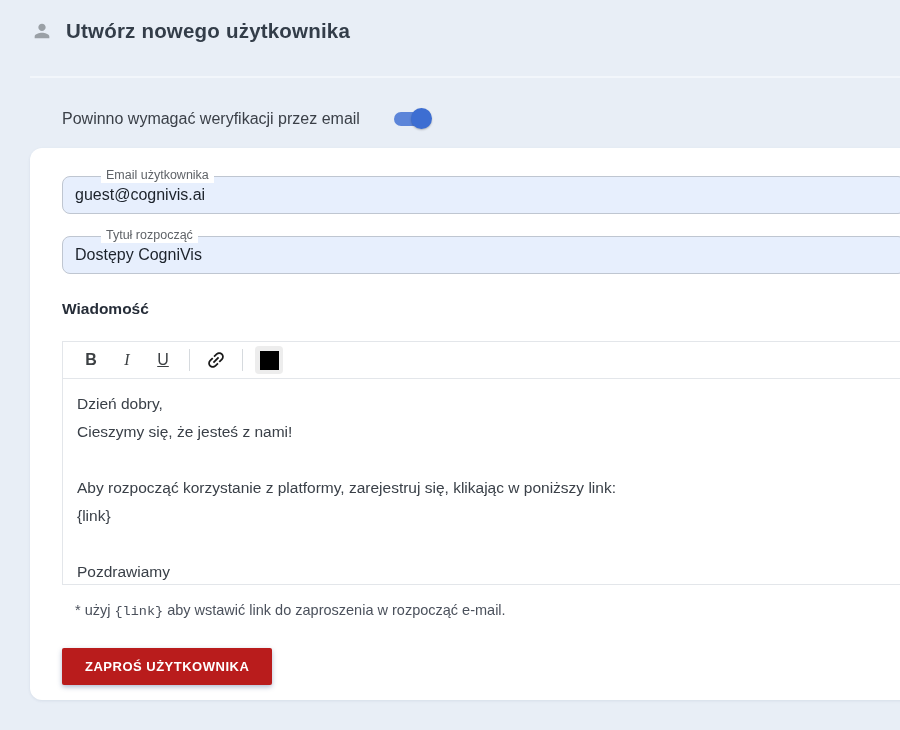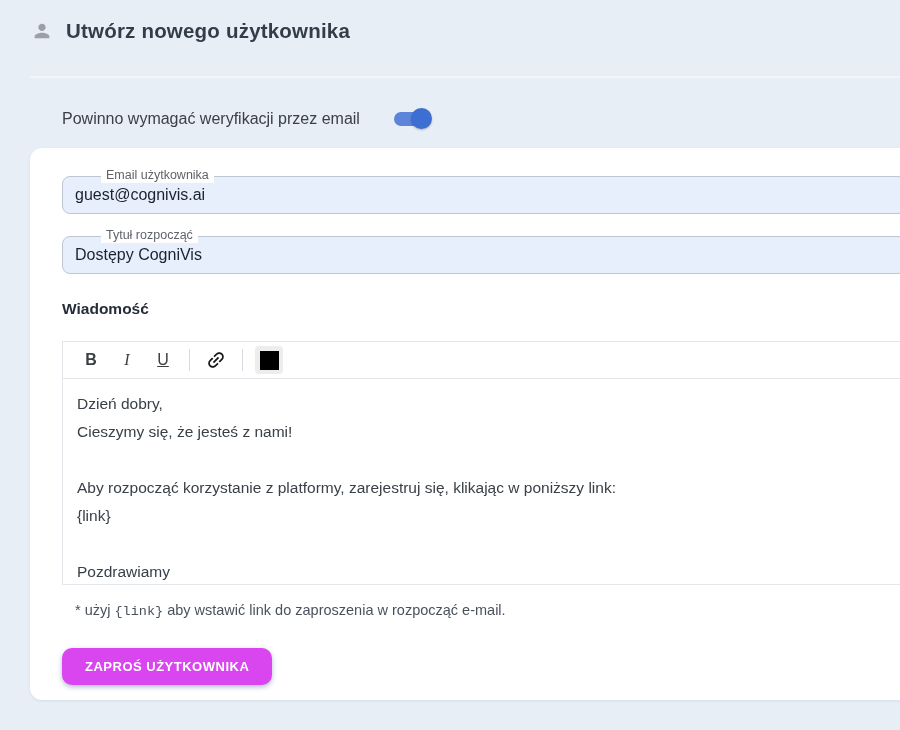--- a/index.html
+++ b/index.html
@@ -109,24 +109,24 @@
   .editor-content .line { min-height:28px; }
 
   
   .hint { margin-top:17px; margin-left:13px; font-size:14.5px; color:#4b515c; }
   .hint .mono { font-family:"Liberation Mono", monospace; font-size:13.5px; }
 
   
   .submit-btn {
     margin-top:29px;
     display:inline-block; border:none; cursor:pointer;
-    background:#d946ef; color:#ffffff;
+    background:#b91c1c; color:#ffffff;
     font-family:"Liberation Sans", sans-serif;
     font-size:13px; font-weight:bold; letter-spacing:0.5px;
-    padding:11px 23px; border-radius:10px;
+    padding:11px 23px; border-radius:2px;
     box-shadow:0 2px 5px rgba(30,60,120,0.35);
   }
 </style>
 </head>
 <body>
 
 <div class="page-header">
   <span class="icon">
     <svg viewBox="0 0 24 24" width="22" height="22" fill="#9aa0a6">
       <path d="M12 12c2.21 0 4-1.79 4-4s-1.79-4-4-4-4 1.79-4 4 1.79 4 4 4zm0 2c-2.67 0-8 1.34-8 4v2h16v-2c0-2.66-5.33-4-8-4z"></path>

